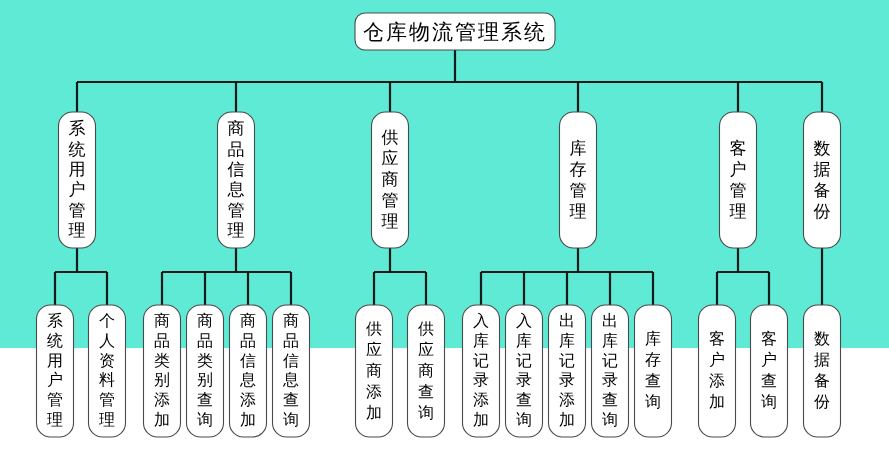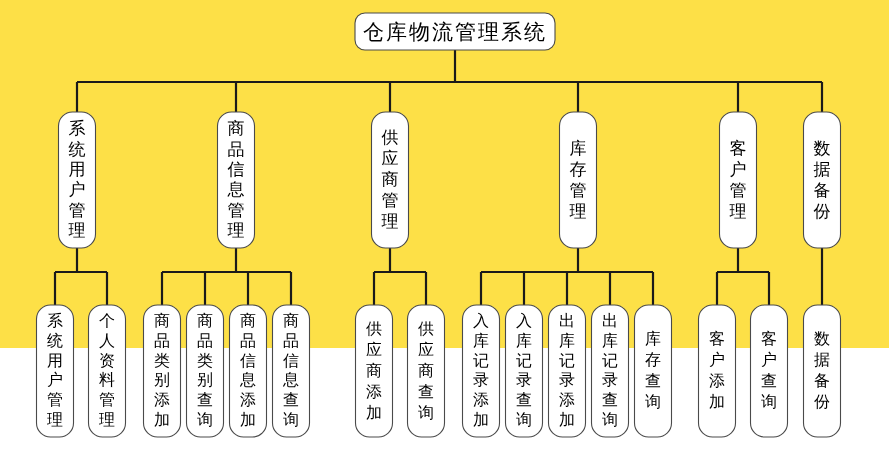--- a/index.html
+++ b/index.html
@@ -11,21 +11,21 @@
   body {
     width: 889px;
     height: 457px;
     font-family: "DejaVu Sans", "Liberation Sans", sans-serif;
     overflow: hidden;
   }
   #diagram-root {
     position: relative;
     width: 889px;
     height: 348px;
-    background: #fde047;
+    background: #5eead4;
   }
   svg#tree-svg {
     position: absolute;
     left: 0;
     top: 0;
     width: 889px;
     height: 457px;
     display: block;
   }
   .connector {

